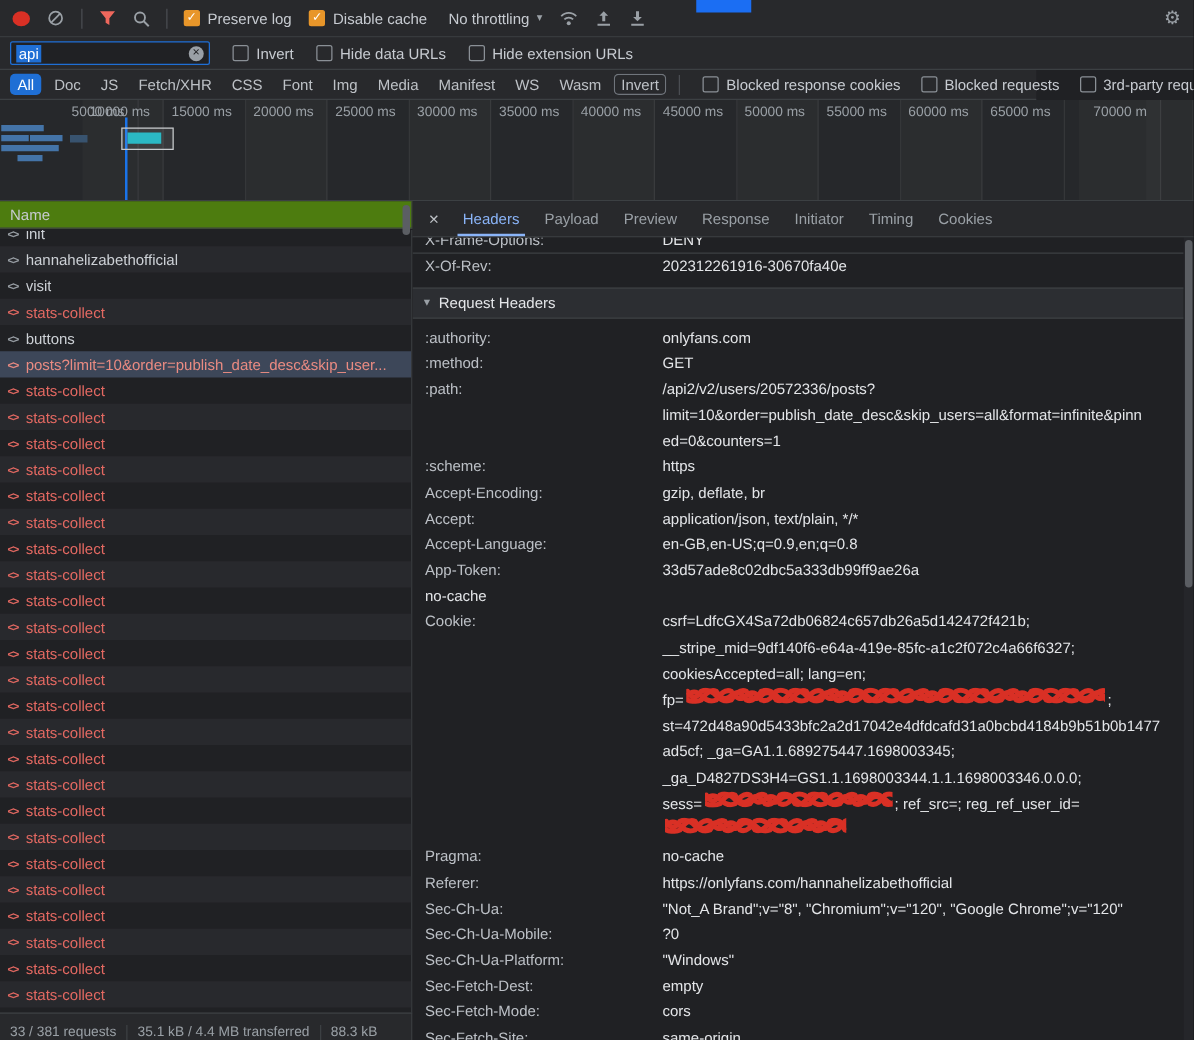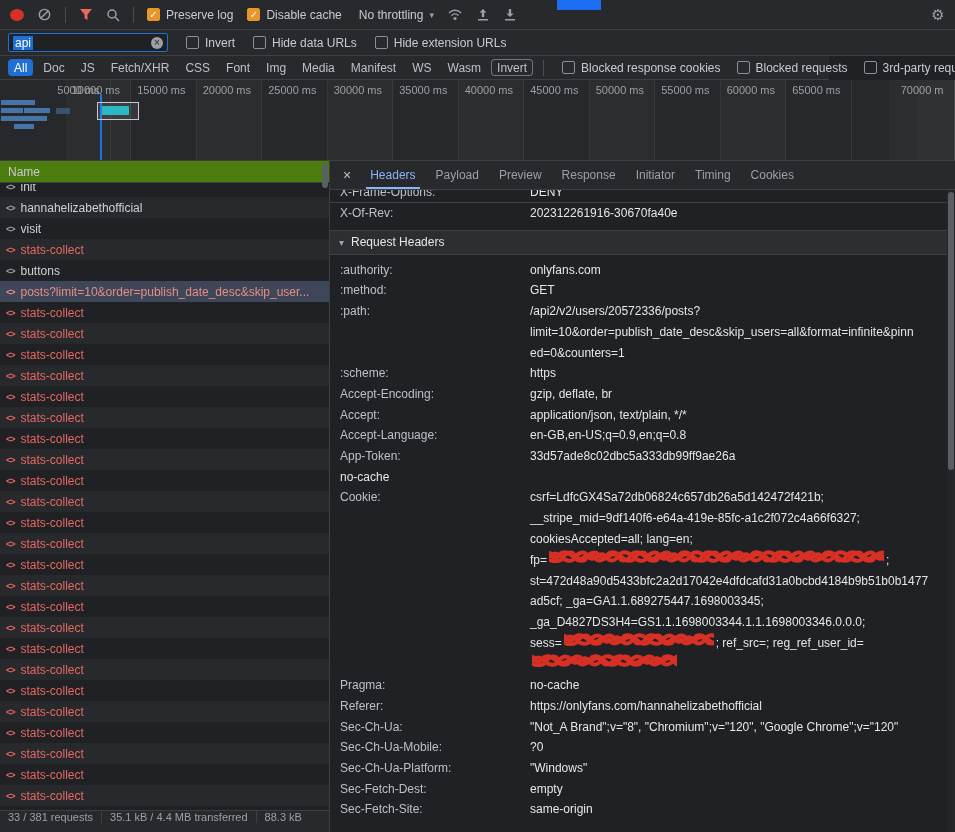--- a/index.html
+++ b/index.html
@@ -62,21 +62,21 @@
   .req-row.sel{background:#3d4759}
   .req-row.sel.err{color:#ea8b82}
   .req-ic{font-size:9px;font-weight:bold;letter-spacing:-1px;color:#9aa0a6;flex:0 0 auto}
   .req-row.err .req-ic{color:inherit}
   .req-label{overflow:hidden;text-overflow:ellipsis;white-space:nowrap}
 
   #left-scrollbar{position:absolute;left:321px;top:163px;width:8px;height:645px}
   #left-scroll-thumb{position:absolute;left:1px;top:1px;width:6px;height:24px;background:#5b5e63;border-radius:3px}
 
   #status-bar{position:absolute;left:0;top:810px;width:330px;height:22px;background:#28292c;
-    border-top:1px solid #3c4043;border-right:1px solid #3c4043;display:flex;align-items:flex-start;
+    border-top:1px solid #3c4043;border-right:1px solid #3c4043;display:flex;align-items:flex-end;
     font-size:11px;color:#9aa0a6;overflow:hidden}
   .sb-item{padding:0 8px;white-space:nowrap}
   .sb-item + .sb-item{border-left:1px solid #3c4043}
 
   
   #tabbar{position:absolute;left:330px;top:161px;width:625px;height:29px;background:#28292c;
     border-bottom:1px solid #3c4043;display:flex;align-items:stretch}
   .close-x{display:flex;align-items:center;padding:0 9px 0 13px;color:#bdc1c6;font-size:14px}
   .tab{display:flex;align-items:center;padding:0 10px;color:#9aa0a6;position:relative}
   .tab.active{color:var(--link-blue,#8ab4f8)}
@@ -250,21 +250,21 @@
       </div>
       <div class="tl-col" style="left: 655px; width: 65.5px;">
         <span class="tl-label">55000 ms</span>
       </div>
       <div class="tl-col alt" style="left: 720.5px; width: 65.5px;">
         <span class="tl-label">60000 ms</span>
       </div>
       <div class="tl-col" style="left: 786px; width: 65.5px;">
         <span class="tl-label">65000 ms</span>
       </div>
-      <div class="tl-col alt" style="left: 889px; width: 65.5px;">
+      <div class="tl-col alt" style="left: 863px; width: 65.5px;">
         <span class="tl-label">70000 m</span>
       </div>
       <div class="tl-col alt" style="left: 917px; width: 38px;"></div>
       <div class="tl-bar" style="left: 1px; top: 20px; width: 34px; height: 5px; background: rgb(68, 116, 168);"></div>
       <div class="tl-bar" style="left: 1px; top: 28px; width: 22px; height: 5px; background: rgb(68, 116, 168);"></div>
       <div class="tl-bar" style="left: 24px; top: 28px; width: 26px; height: 5px; background: rgb(68, 116, 168);"></div>
       <div class="tl-bar" style="left: 1px; top: 36px; width: 46px; height: 5px; background: rgb(68, 116, 168);"></div>
       <div class="tl-bar" style="left: 14px; top: 44px; width: 20px; height: 5px; background: rgb(68, 116, 168);"></div>
       <div class="tl-bar" style="left: 56px; top: 28px; width: 14px; height: 6px; background: rgb(56, 83, 111);"></div>
       <div class="tl-bar" style="left: 100px; top: 14px; width: 2px; height: 67px; background: rgb(26, 115, 232);"></div>
@@ -520,20 +520,24 @@
         </div>
         <div class="hrow">
           <div class="hname">Sec-Ch-Ua-Platform:</div>
           <div class="hval">"Windows"</div>
         </div>
         <div class="hrow">
           <div class="hname">Sec-Fetch-Dest:</div>
           <div class="hval">empty</div>
         </div>
         <div class="hrow">
+          <div class="hname">Sec-Fetch-Mode:</div>
+          <div class="hval">cors</div>
+        </div>
+        <div class="hrow">
           <div class="hname">Sec-Fetch-Site:</div>
           <div class="hval">same-origin</div>
         </div>
       </div>
   </div>
   <div id="right-scrollbar">
     <div id="right-scroll-thumb"></div>
   </div>
 
 </div>

